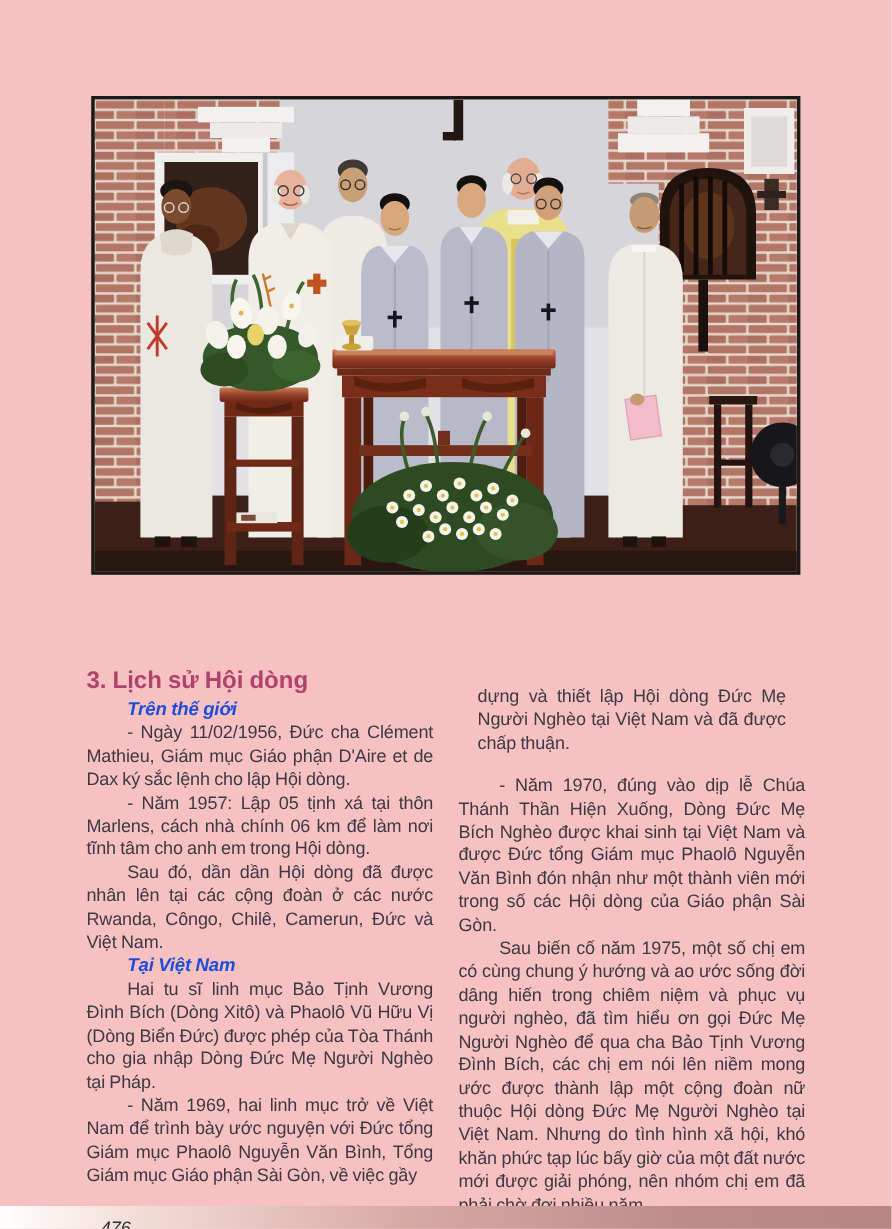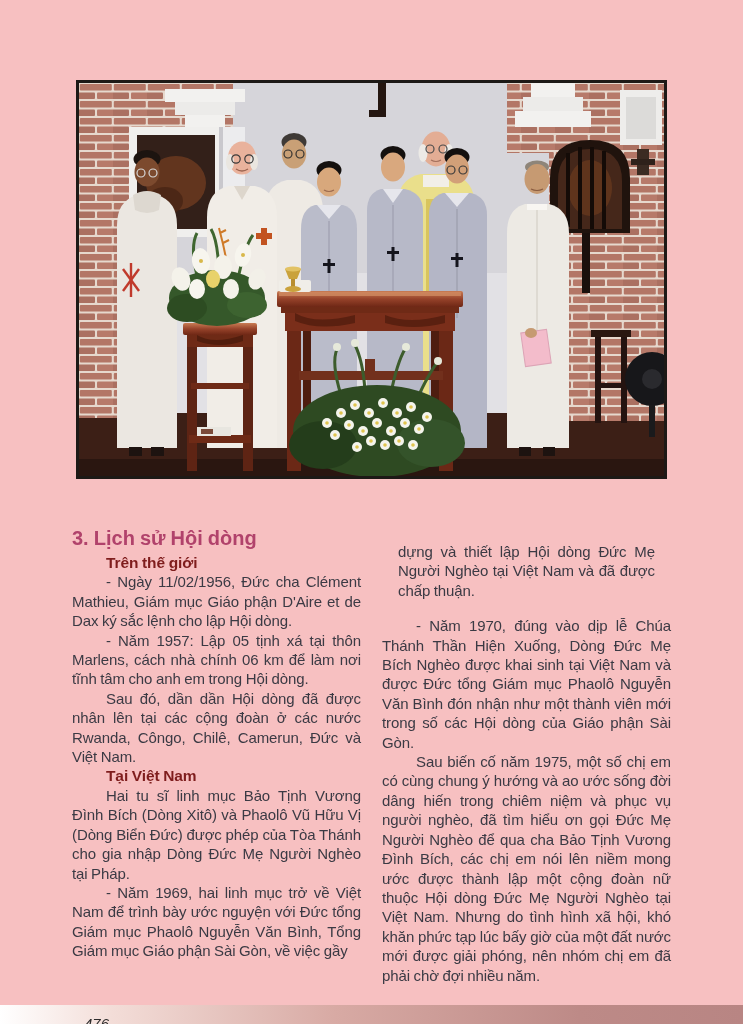--- a/index.html
+++ b/index.html
@@ -14,37 +14,37 @@
   
   .photo-frame{
     position:absolute;left:76px;top:80px;margin:0;
     width:585px;height:393px;
     border:3px solid #1d1916;
     background:#d6d5da;
   }
   .photo-frame svg{display:block;}
   
   .article{
-    position:absolute;left:72px;top:526px;width:600px;
+    position:absolute;left:72px;top:555px;width:600px;
     display:flex;gap:21px;
     color:#3b3a44;
     font-size:15px;line-height:19.4px;
     letter-spacing:-0.1px;word-spacing:-0.5px;
   }
   .col{width:289px;}
   .heading{
     margin:0 0 3px 0;
     font-size:20px;font-weight:bold;line-height:24px;
     color:#b1426b;letter-spacing:0;
   }
   .subhead{
     margin:0 0 0 34px;
-    font-weight:bold;
+    font-weight:bold;font-style:italic;
     font-size:15.5px;line-height:19.4px;
-    color:#7f1d1d;
+    color:#1d4ed8;
   }
   .para{margin:0;text-indent:34px;text-align:justify;}
   .para-cont{margin:16px;text-indent:0;text-align:justify;}
   
   .footer-bar{
     position:absolute;left:0;top:961px;width:743px;height:36px;
     background:linear-gradient(90deg,#ffffff 0%,#f3ddd8 15%,#d8aaa4 45%,#bd8a87 78%,#b88583 100%);
     display:flex;align-items:center;
     padding-left:84px;box-sizing:border-box;
     font-style:italic;font-size:15px;color:#2d2c2c;margin-top:44px;

